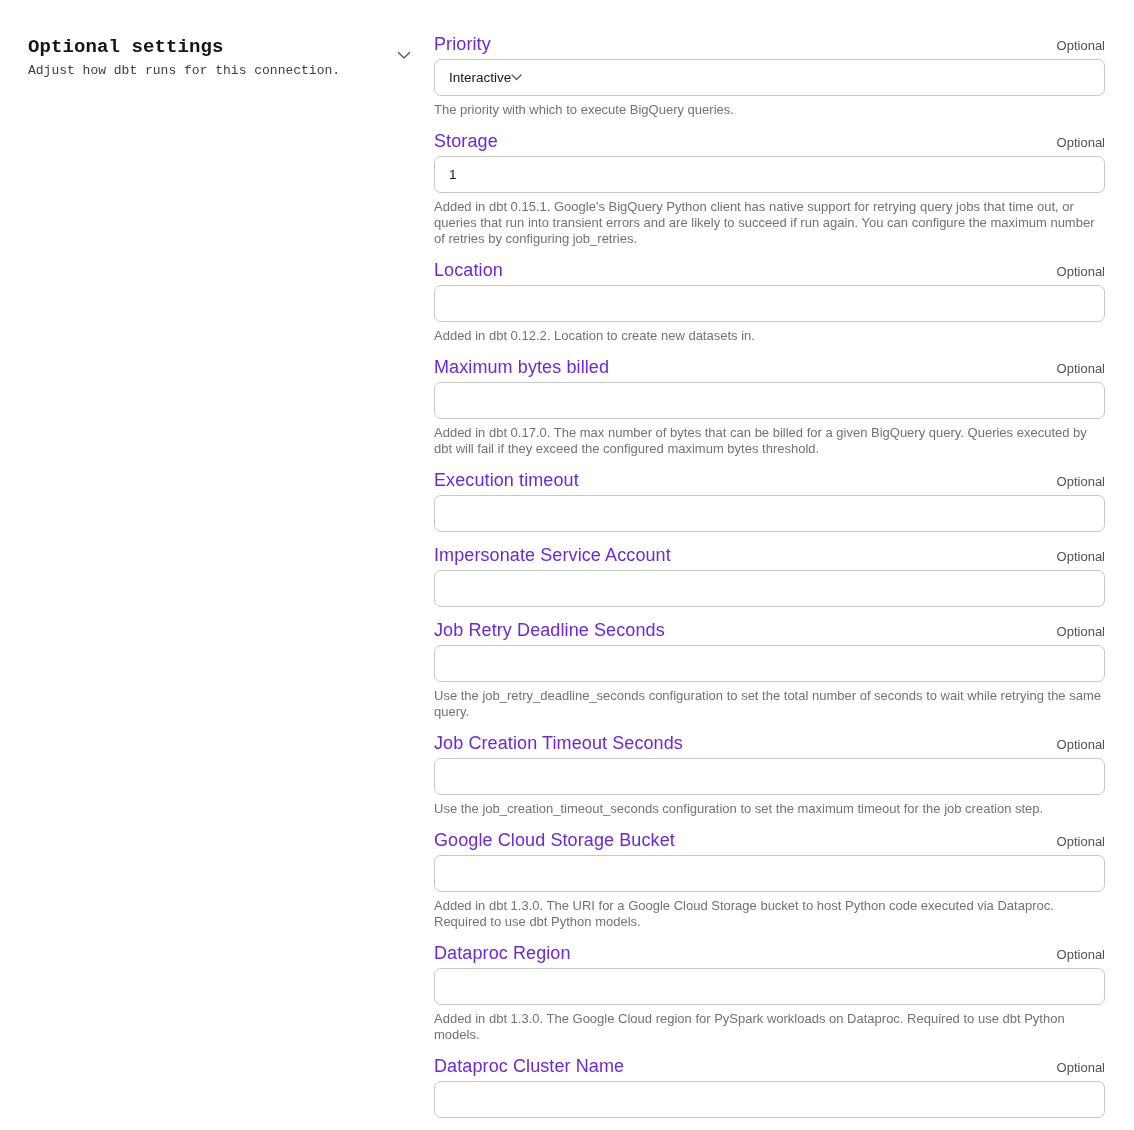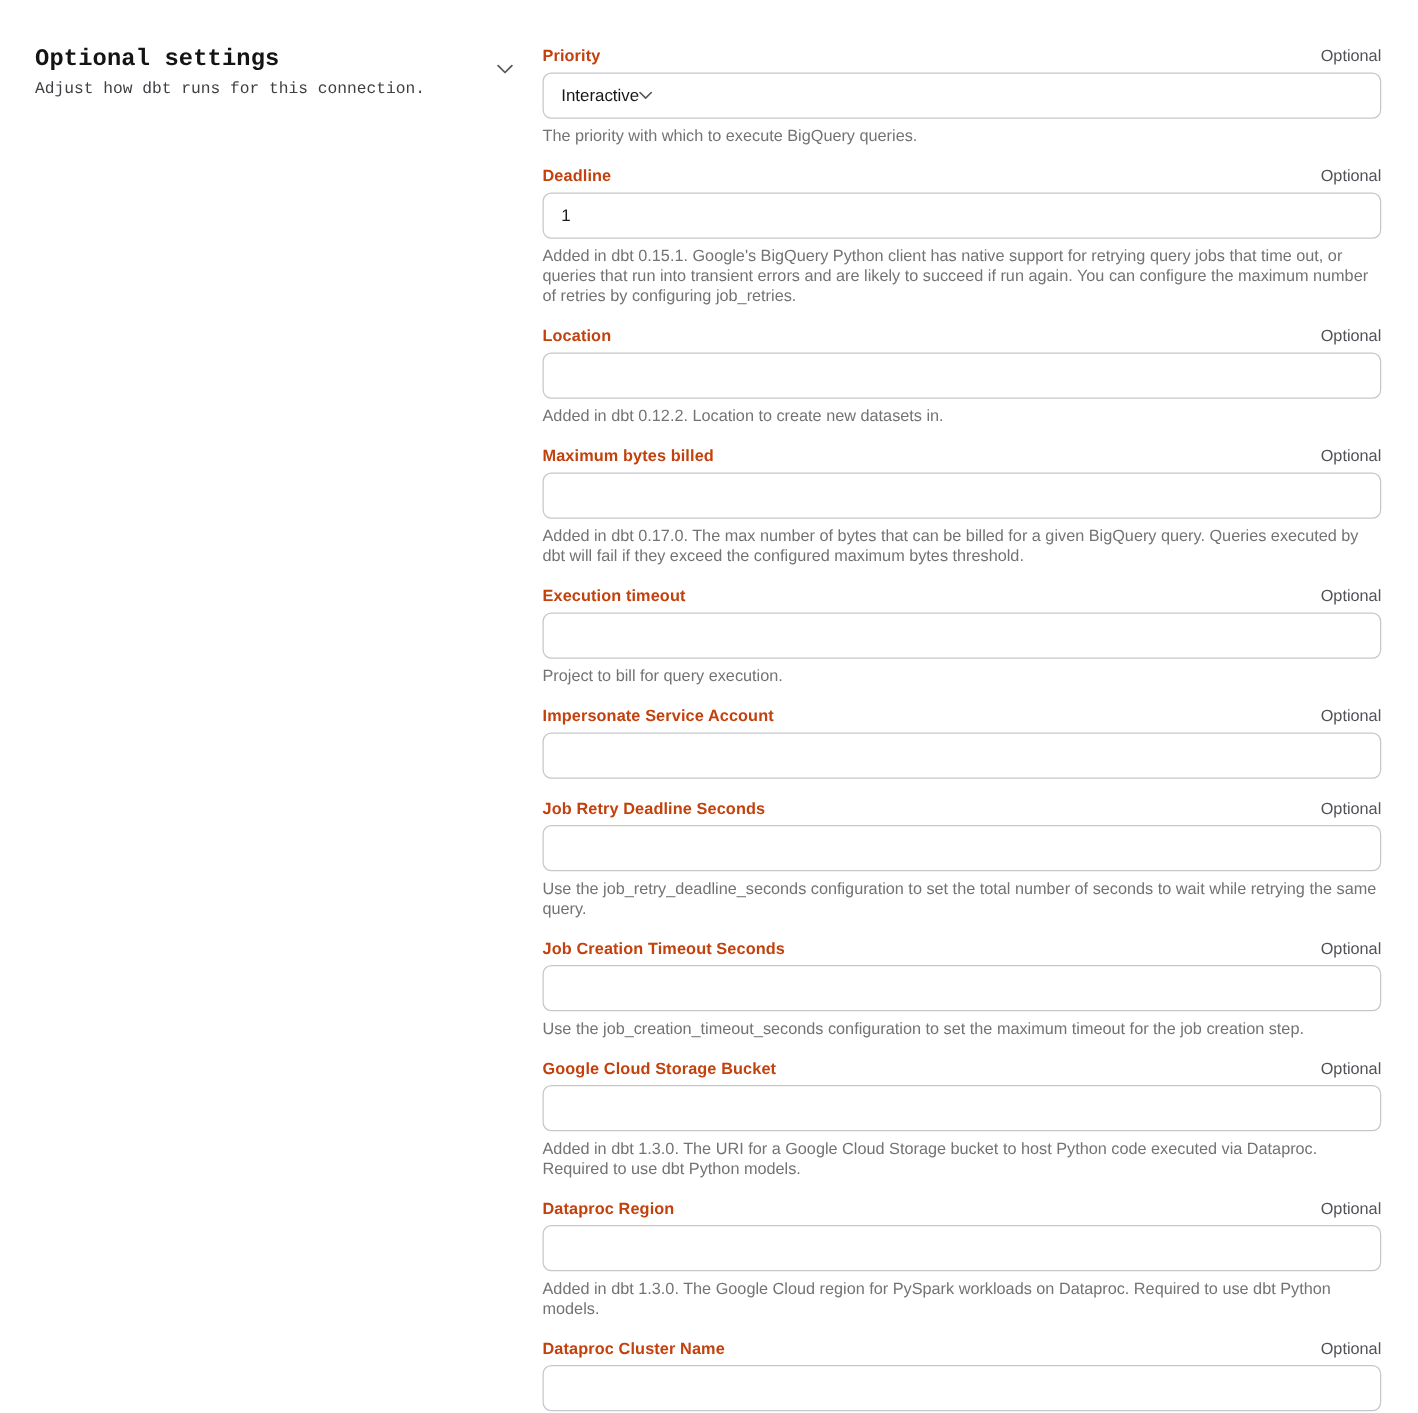--- a/index.html
+++ b/index.html
@@ -59,23 +59,23 @@
     padding-top: 1px;
   }
   .field { margin-bottom: 16px; }
   .field-row {
     display: flex;
     justify-content: space-between;
     align-items: baseline;
     margin-bottom: 6px;
   }
   .field-label {
-    font-size: 13px;
-    font-weight: 700;
-    color: #c2410c;
+    font-size: 18px;
+    font-weight: 400;
+    color: #6d28d9;
     line-height: 15px;
     letter-spacing: 0.1px;
   }
   .optional-badge {
     font-size: 13px;
     font-weight: 400;
     color: #515257;
     line-height: 15px;
     margin-left: 45px;
   }
@@ -141,21 +141,21 @@
                 <path d="M1 1 L5.5 5.5 L10 1" stroke="#55575b" stroke-width="1.3" stroke-linecap="round" stroke-linejoin="round"></path>
               </svg>
             </span>
           </div>
         </div>
     <p class="field-help">The priority with which to execute BigQuery queries.</p>
   </div>
 
   <div class="field">
     <div class="field-row">
-      <label class="field-label">Deadline</label>
+      <label class="field-label">Storage</label>
       <span class="optional-badge">Optional</span>
     </div>
     <div class="control"><input class="text-input" type="text" value="1" style=""></div>
     <p class="field-help">Added in dbt 0.15.1. Google's BigQuery Python client has native support for retrying query jobs that time out, or queries that run into transient errors and are likely to succeed if run again. You can configure the maximum number of retries by configuring job_retries.</p>
   </div>
 
   <div class="field">
     <div class="field-row">
       <label class="field-label">Location</label>
       <span class="optional-badge">Optional</span>
@@ -172,21 +172,20 @@
     <div class="control"><input class="text-input" type="text" value="" style=""></div>
     <p class="field-help">Added in dbt 0.17.0. The max number of bytes that can be billed for a given BigQuery query. Queries executed by dbt will fail if they exceed the configured maximum bytes threshold.</p>
   </div>
 
   <div class="field">
     <div class="field-row">
       <label class="field-label">Execution timeout</label>
       <span class="optional-badge">Optional</span>
     </div>
     <div class="control"><input class="text-input" type="text" value="" style=""></div>
-    <p class="field-help">Project to bill for query execution.</p>
   </div>
 
   <div class="field">
     <div class="field-row">
       <label class="field-label">Impersonate Service Account</label>
       <span class="optional-badge">Optional</span>
     </div>
     <div class="control"><input class="text-input" type="text" value="" style=""></div>
 
   </div>

